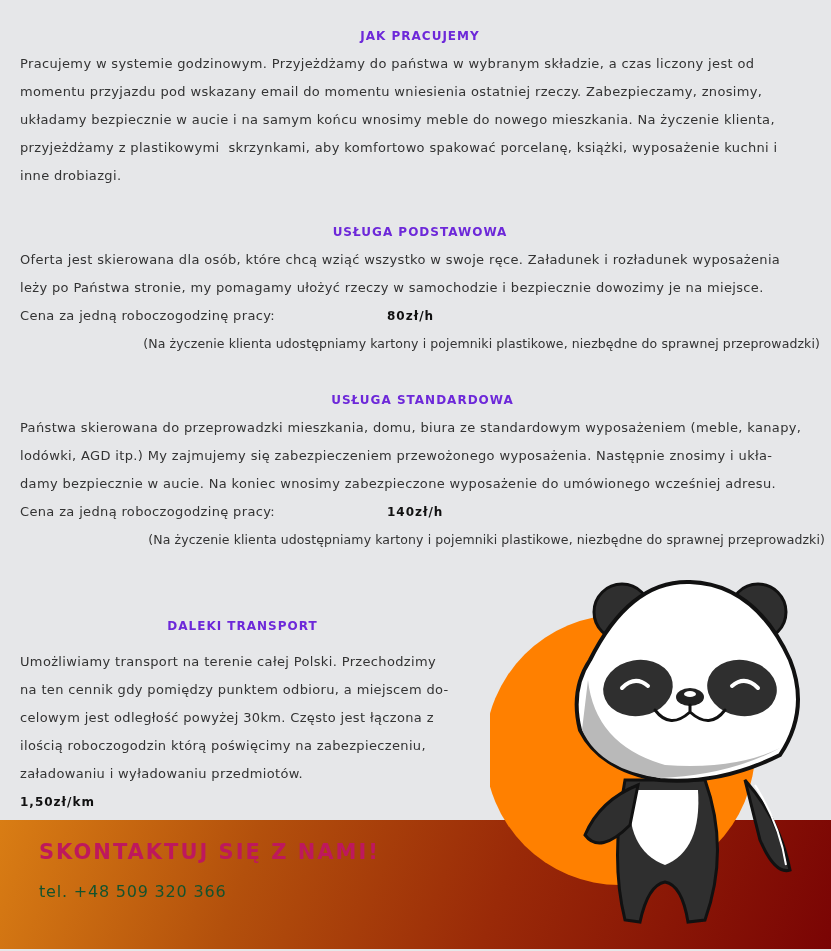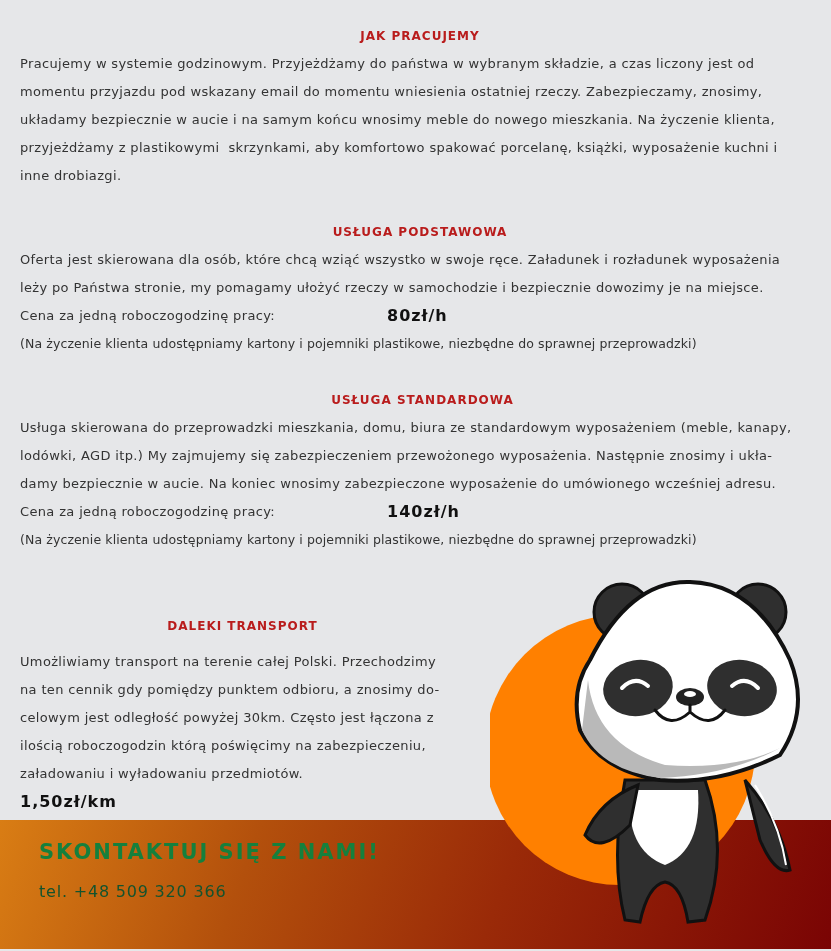--- a/index.html
+++ b/index.html
@@ -10,44 +10,44 @@
     color: #2c2c2c;
     position: relative;
   }
   .page { position: absolute; left: 0; top: 0; width: 831px; height: 951px; }
   .section { position: absolute; left: 20px; }
   .heading {
     font-family: "DejaVu Sans", sans-serif;
     font-weight: bold;
     font-size: 12px;
     letter-spacing: 1px;
-    color: #b91c1c;
+    color: #6d28d9;
     text-align: center;
     height: 20px;
     line-height: 20px;
   }
   .body-text {
     font-size: 13px;
     line-height: 28px;
     letter-spacing: 0.35px;
     color: #333;
   }
   .price-row { display: flex; }
   .price-label { width: 367px; }
-  .price-value { font-weight: bold; color: #111; font-size: 16px; letter-spacing: 1px; }
-  .note { font-size: 12.5px; letter-spacing: 0.1px; }
+  .price-value { font-weight: bold; color: #111; font-size: 12px; letter-spacing: 1px; }
+  .note { font-size: 12.5px; letter-spacing: 0.1px; text-align: right; }
   .footer {
     position: absolute; left: 0; top: 820px; width: 831px; height: 129px;
     background: linear-gradient(110deg, #d97d14 0%, #b3500c 30%, #9a2a08 60%, #7a0404 100%);
   }
   .footer-bottom { position: absolute; left: 0; top: 949px; width: 831px; height: 2px; background: #e6e7e9; }
   .cta-title {
     position: absolute; left: 39px; top: 840px;
     font-family: "DejaVu Sans", sans-serif; font-weight: bold;
-    font-size: 21px; letter-spacing: 2px; color: #15803d;
+    font-size: 21px; letter-spacing: 2px; color: #be185d;
   }
   .contact {
     position: absolute; left: 39px; top: 881px;
     font-size: 16px; line-height: 21px; letter-spacing: 0.8px; color: #14532d;
   }
   .panda { position: absolute; left: 490px; top: 570px; width: 341px; height: 381px; }
 </style>
 </head>
 <body>
 
@@ -73,36 +73,36 @@
         <span class="price-label">Cena za jedną roboczogodzinę pracy:</span>
         <span class="price-value">80zł/h</span>
       </div>
       <div class="note">(Na życzenie klienta udostępniamy kartony i pojemniki plastikowe, niezbędne do sprawnej przeprowadzki)</div>
     </div>
   </div>
 
   <div class="section" style="top:390px; width:805px;">
     <div class="heading">USŁUGA STANDARDOWA</div>
     <div class="body-text" style="margin-top:4px;">
-      <div>Usługa skierowana do przeprowadzki mieszkania, domu, biura ze standardowym wyposażeniem (meble, kanapy,</div>
+      <div>Państwa skierowana do przeprowadzki mieszkania, domu, biura ze standardowym wyposażeniem (meble, kanapy,</div>
       <div>lodówki, AGD itp.) My zajmujemy się zabezpieczeniem przewożonego wyposażenia. Następnie znosimy i ukła-</div>
       <div>damy bezpiecznie w aucie. Na koniec wnosimy zabezpieczone wyposażenie do umówionego wcześniej adresu.</div>
       <div class="price-row">
         <span class="price-label">Cena za jedną roboczogodzinę pracy:</span>
         <span class="price-value">140zł/h</span>
       </div>
       <div class="note">(Na życzenie klienta udostępniamy kartony i pojemniki plastikowe, niezbędne do sprawnej przeprowadzki)</div>
     </div>
   </div>
 
   <div class="section" style="top:616px; width:445px;">
     <div class="heading">DALEKI TRANSPORT</div>
     <div class="body-text" style="margin-top:12px;">
       <div>Umożliwiamy transport na terenie całej Polski. Przechodzimy</div>
-      <div>na ten cennik gdy pomiędzy punktem odbioru, a znosimy do-</div>
+      <div>na ten cennik gdy pomiędzy punktem odbioru, a miejscem do-</div>
       <div>celowym jest odległość powyżej 30km. Często jest łączona z</div>
       <div>ilością roboczogodzin którą poświęcimy na zabezpieczeniu,</div>
       <div>załadowaniu i wyładowaniu przedmiotów.</div>
       <div class="price-value">1,50zł/km</div>
     </div>
   </div>
 
   <div class="footer"></div>
   <div class="footer-bottom"></div>
   <div class="cta-title">SKONTAKTUJ SIĘ Z NAMI!</div>

